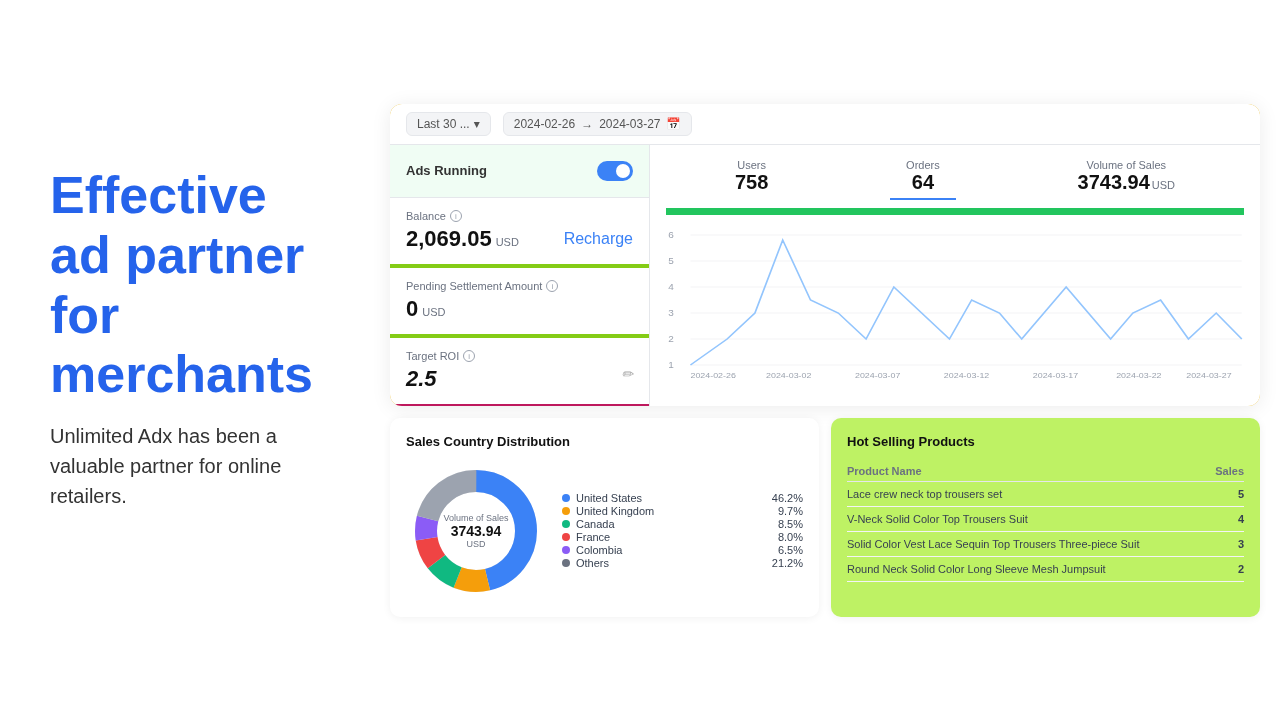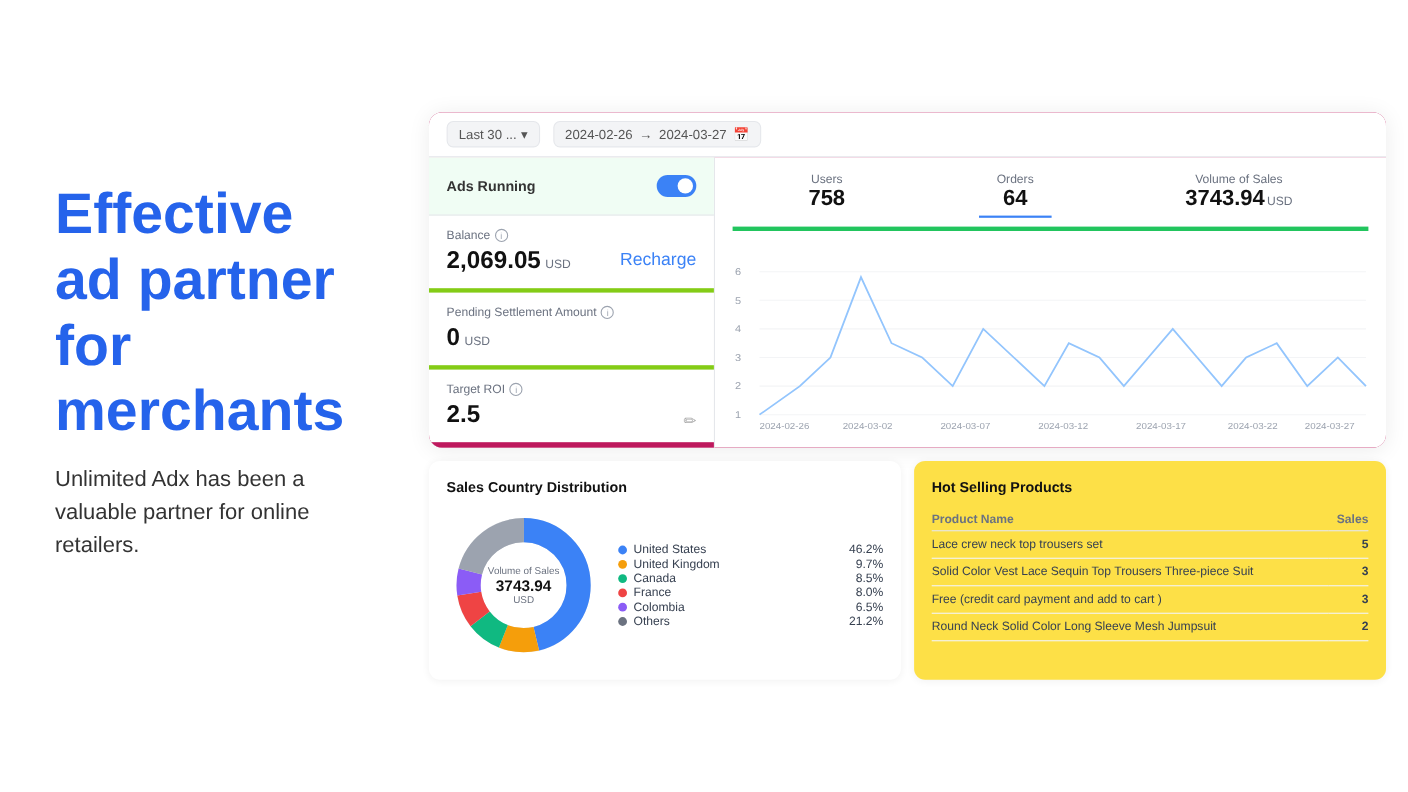--- a/index.html
+++ b/index.html
@@ -47,21 +47,21 @@
       flex: 1;
       padding: 20px 20px 20px 10px;
       display: flex;
       flex-direction: column;
       gap: 12px;
       height: 100%;
       justify-content: center;
     }
 
     .dashboard {
-      background: #be185d;
+      background: #eab308;
       border-radius: 12px;
       overflow: hidden;
       box-shadow: 0 2px 20px rgba(0,0,0,0.08);
     }
 
     
     .top-bar {
       background: #fff;
       padding: 8px 16px;
       display: flex;
@@ -182,46 +182,47 @@
     }
 
     .balance-row {
       display: flex;
       align-items: center;
       justify-content: space-between;
     }
 
     .widget-section-target {
       padding: 12px 16px;
-      border-bottom: 5px solid #be185d;
+      border-bottom: 2px solid #be185d;
     }
 
     .target-value-row {
       display: flex;
-      align-items: flex-end;
+      align-items: flex-start;
       justify-content: space-between;
+      font-style: italic;
     }
 
     .edit-icon {
       color: #aaa;
       font-size: 14px;
     }
 
     
     .right-chart {
       flex: 1;
       background: #fff;
       padding: 10px 16px;
     }
 
     .stats-row {
       display: flex;
       justify-content: space-around;
-      margin-bottom: 22px;
-      border-bottom: 4px solid #22c55e;
+      margin-bottom: 5px;
+      border-bottom: 7px solid #22c55e;
       padding-bottom: 8px;
     }
 
     .stat-item {
       text-align: center;
       padding: 4px 16px;
     }
 
     .stat-item.active {
       border-bottom: 2px solid #3b82f6;
@@ -264,21 +265,21 @@
     .sales-distribution {
       flex: 1;
       background: #fff;
       border-radius: 10px;
       padding: 16px;
       box-shadow: 0 1px 8px rgba(0,0,0,0.06);
     }
 
     .hot-products {
       flex: 1;
-      background: #fde047;
+      background: #bef264;
       border-radius: 10px;
       padding: 16px;
       box-shadow: 0 1px 8px rgba(0,0,0,0.06);
     }
 
     .section-title {
       font-size: 13px;
       font-weight: 600;
       color: #111;
       margin-bottom: 12px;
@@ -613,25 +614,25 @@
             <th>Product Name</th>
             <th class="right">Sales</th>
           </tr>
         </thead>
         <tbody id="products-tbody">
         <tr>
       <td>Lace crew neck top trousers set</td>
       <td class="right">5</td>
     </tr>
             <tr>
-      <td>Solid Color Vest Lace Sequin Top Trousers Three-piece Suit</td>
-      <td class="right">3</td>
+      <td>V-Neck Solid Color Top Trousers Suit</td>
+      <td class="right">4</td>
     </tr>
             <tr>
-      <td>Free (credit card payment and add to cart )</td>
+      <td>Solid Color Vest Lace Sequin Top Trousers Three-piece Suit</td>
       <td class="right">3</td>
     </tr>
             <tr>
       <td>Round Neck Solid Color Long Sleeve Mesh Jumpsuit</td>
       <td class="right">2</td>
     </tr>
           </tbody>
       </table>
     </div>
 

